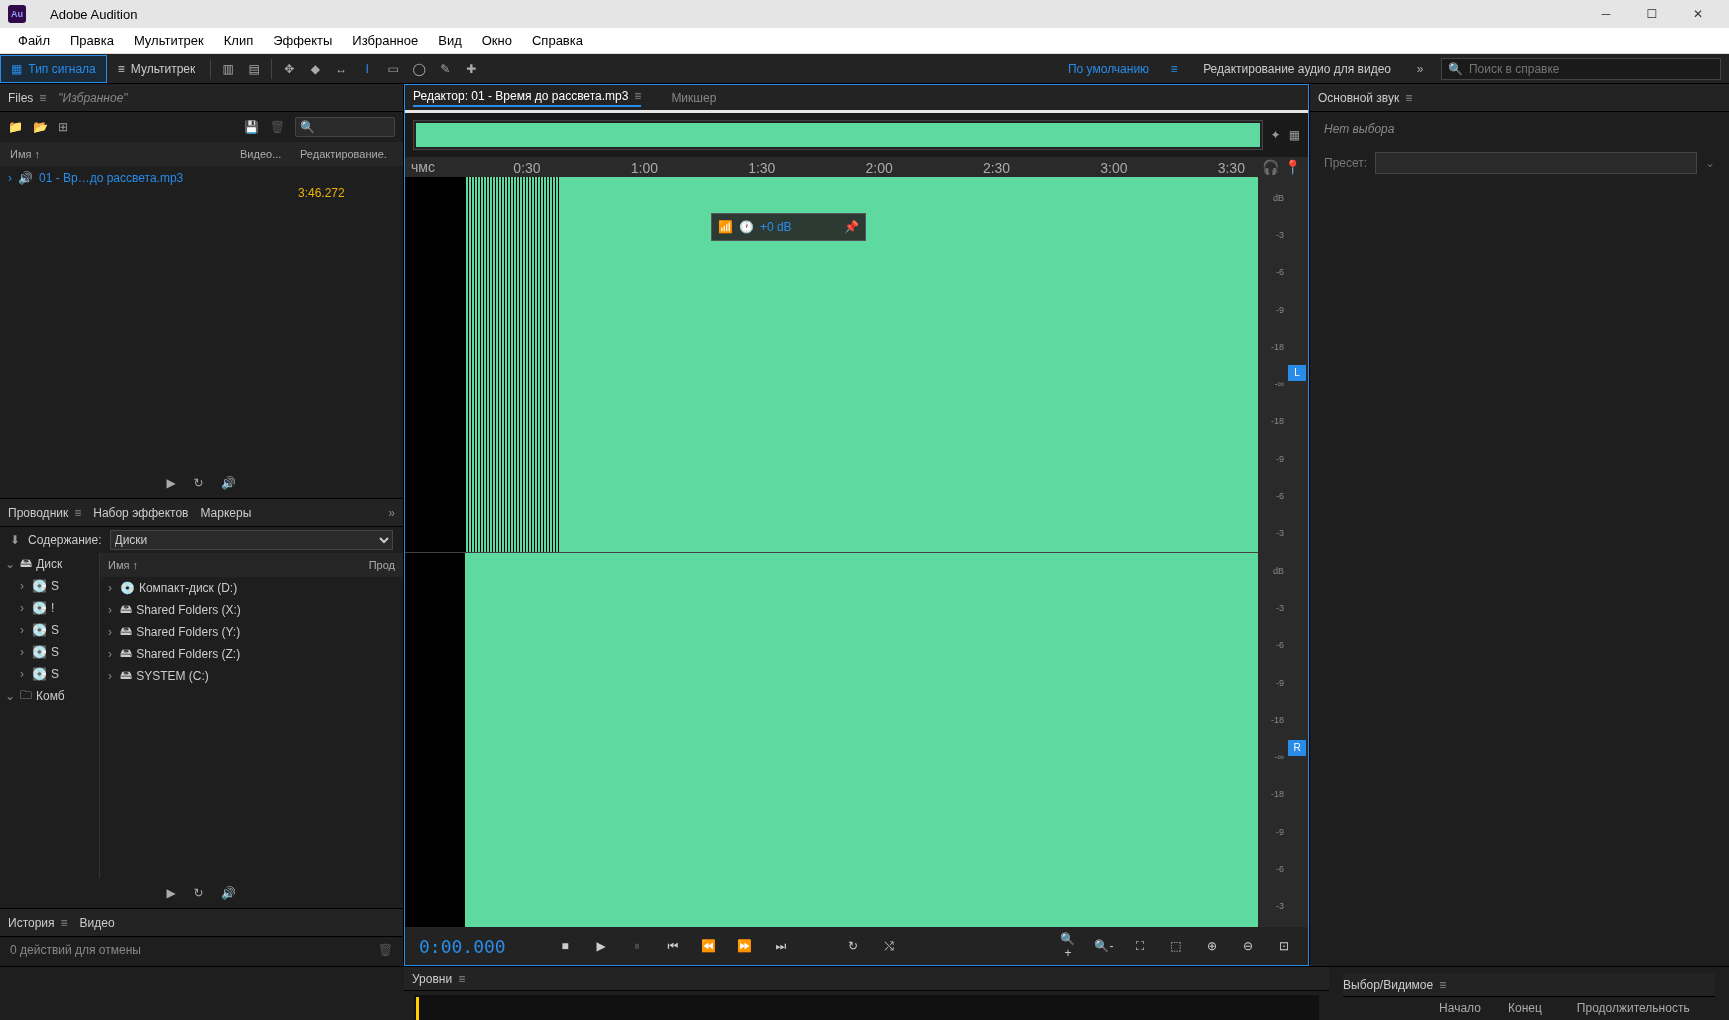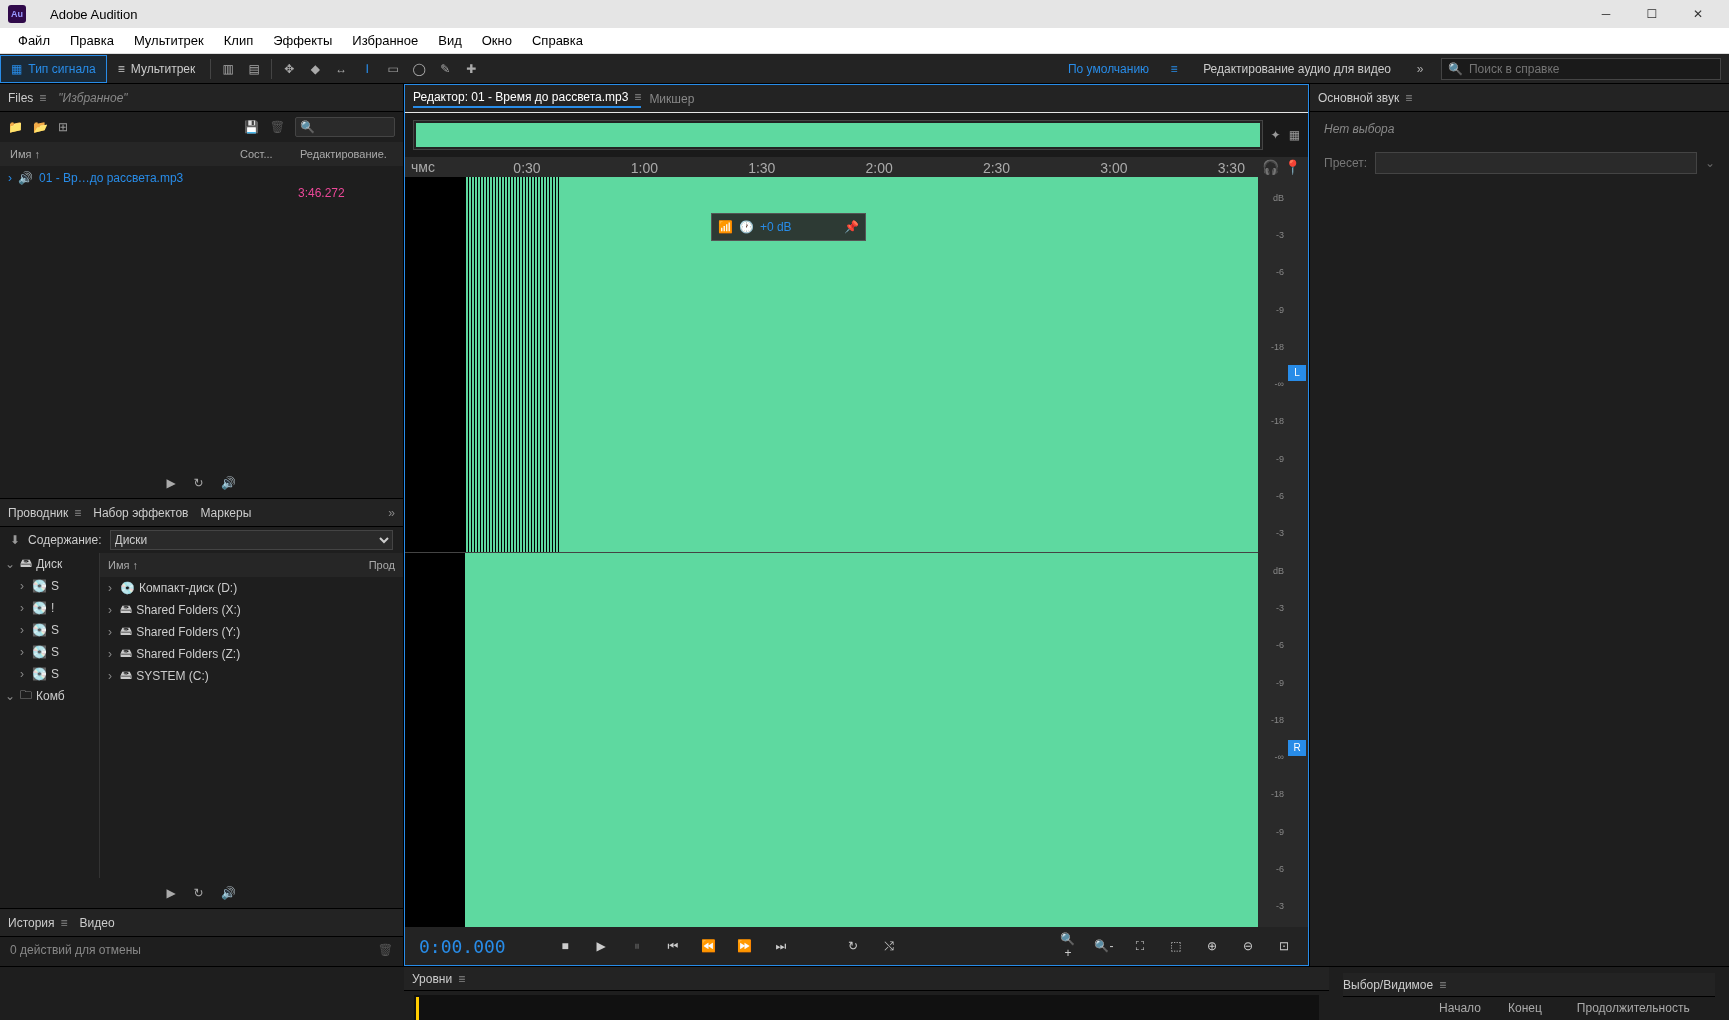--- a/index.html
+++ b/index.html
@@ -27,35 +27,35 @@
 .panel-tabs .chev { flex:1; text-align:right; color:#888; }
 .files-toolbar { height:30px; display:flex; align-items:center; padding:0 8px; gap:10px; background:#1e1e1e; }
 .files-toolbar .ic { color:#999; cursor:pointer; }
 .files-toolbar .srch { width:100px; height:20px; background:#2a2a2a; border:1px solid #444; border-radius:2px; display:flex; align-items:center; padding:0 4px; margin-left:auto; }
 .files-header { height:24px; display:flex; align-items:center; background:#262626; padding:0 10px; font-size:11px; color:#aaa; }
 .files-header .col1 { width:230px; }
 .files-header .col2 { width:60px; }
 .files-row { height:24px; display:flex; align-items:center; padding:0 8px; color:#288ce8; cursor:pointer; }
 .files-row .fcol1 { width:230px; display:flex; align-items:center; gap:6px; overflow:hidden; white-space:nowrap; }
 .files-row .fspace { width:60px; }
-.files-row .fdur { color:#ec4899;margin-top:29px; }
+.files-row .fdur { color:#eab308;margin-top:29px; }
 .files-body { flex:1; background:#1e1e1e; }
 .mini-transport { height:30px; display:flex; align-items:center; justify-content:center; gap:18px; color:#aaa; }
 .explorer { height:410px; display:flex; flex-direction:column; border-top:1px solid #000; }
 .explorer-body { flex:1; display:flex; }
 .exp-left { width:100px; background:#1e1e1e; border-right:1px solid #333; overflow:hidden; }
 .exp-right { flex:1; background:#1e1e1e; }
 .exp-row { height:22px; display:flex; align-items:center; padding:0 4px; gap:4px; color:#ccc; font-size:12px; cursor:pointer; white-space:nowrap; }
 .exp-row .chv { width:12px; text-align:center; color:#888; }
 .exp-header { height:24px; display:flex; align-items:center; padding:0 8px; background:#262626; font-size:11px; color:#aaa; }
 .content-row { height:26px; display:flex; align-items:center; gap:8px; padding:0 10px; background:#1e1e1e; }
 .content-row select { background:#2a2a2a; color:#ccc; border:1px solid #444; height:20px; flex:1; font-size:12px; }
 .history { height:58px; border-top:1px solid #000; }
 .center { flex:1; display:flex; flex-direction:column; background:#1e1e1e; border:1px solid #288ce8; }
-.editor-tabs { height:28px; background:#232323; display:flex; align-items:center; padding:0 8px; gap:8px; border-bottom:1px solid #e5e5e5; }
+.editor-tabs { height:28px; background:#232323; display:flex; align-items:center; padding:0 8px; gap:30px; border-bottom:3px solid #e5e5e5; }
 .editor-tabs .etab { color:#ccc; cursor:pointer; display:flex; gap:6px; align-items:center; }
 .editor-tabs .etab.active { color:#fff; border-bottom:2px solid #288ce8; padding-bottom:2px; }
 .editor-tabs .dim { color:#888; }
 .overview { height:44px; background:#1a1a1a; display:flex; align-items:center; padding:0 8px; gap:8px; }
 .overview .ov-wave { flex:1; height:30px; background:#222; border:1px solid #444; position:relative; overflow:hidden; }
 .overview .ov-fill { position:absolute; inset:2px; background:linear-gradient(90deg,#5ed9a0 0%,#5ed9a0 100%); }
 .overview .ic { color:#999; cursor:pointer; }
 .timeline { height:20px; background:#2a2a2a; display:flex; align-items:center; padding-left:30px; font-size:14px; color:#aaa; position:relative; }
 .timeline .tick { position:absolute; top:3px; }
 .waveform { flex:1; background:#000; position:relative; display:flex; }
@@ -154,21 +154,21 @@
       <span class="ic">⊞</span>
       <span style="flex:1"></span>
       <span class="ic" style="color:#555">💾</span>
       <span class="ic" style="color:#555">🗑</span>
       <div class="srch">
           <span>🔍</span>
         </div>
     </div>
     <div class="files-header">
       <div class="col1">Имя ↑</div>
-      <div class="col2">Сост...</div>
+      <div class="col2">Видео...</div>
       <div>Редактирование.</div>
     </div>
     <div class="files-body" style="height:130px">
       <div class="files-row">
         <div class="fcol1">
             <span>›</span>
             <span>🔊</span>
             <span>01 - Вр…до рассвета.mp3</span>
           </div>
         <div class="fspace"></div>

